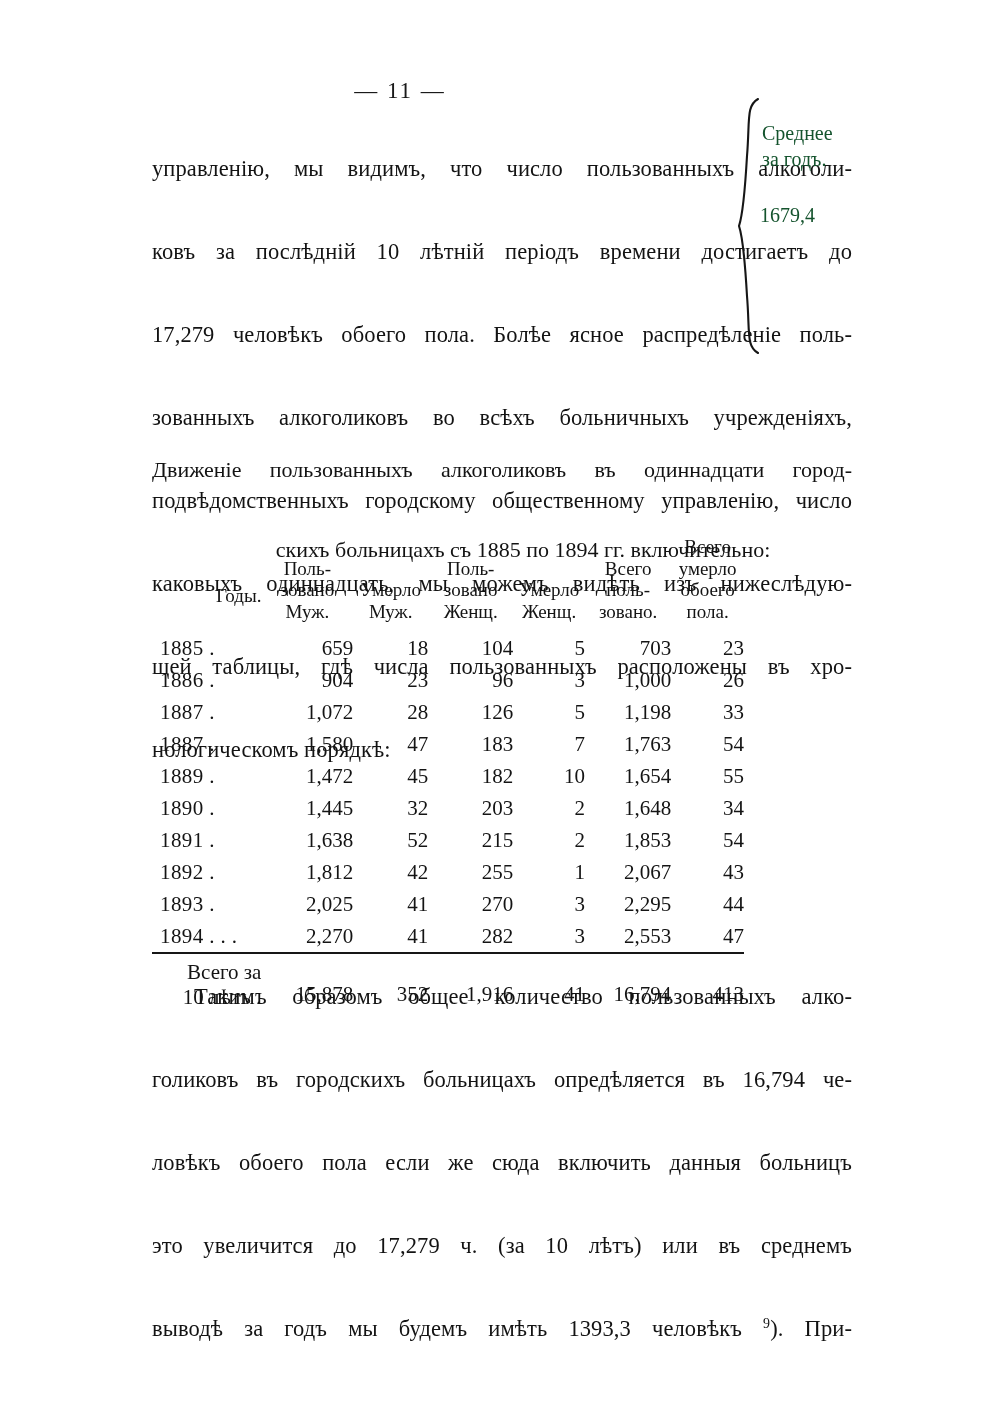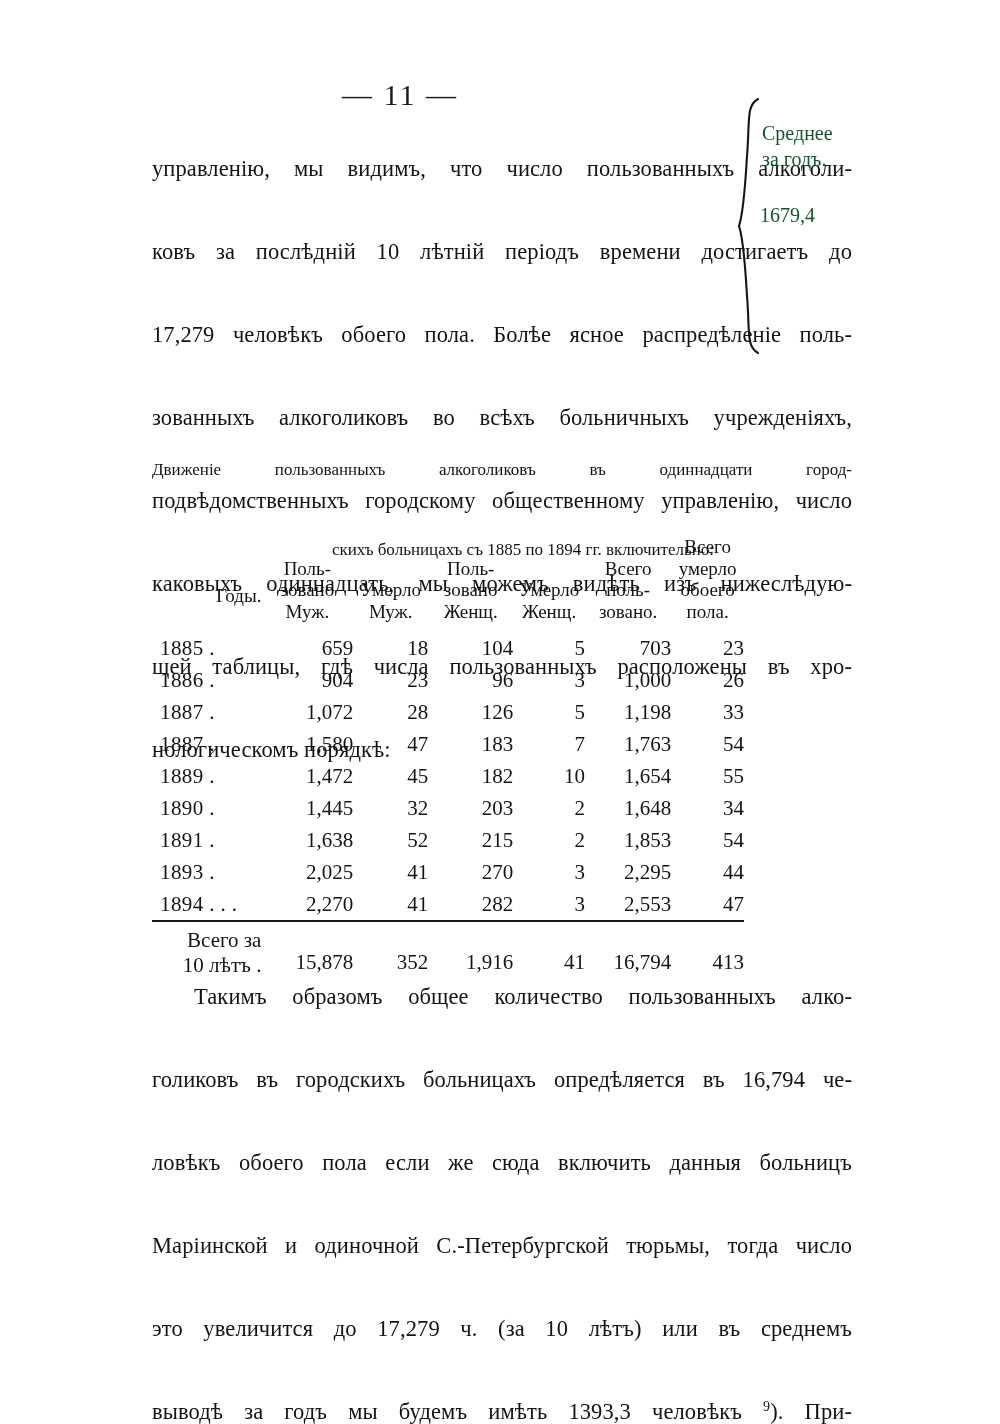--- a/index.html
+++ b/index.html
@@ -23,21 +23,21 @@
     padding: 0;
   }
 
   
   .folio {
     position: absolute;
     top: 78px;
     left: 0;
     width: 800px;
     text-align: center;
-    font-size: 30px;
+    font-size: 23px;
     letter-spacing: 2px;
     color: #1a1a1a;
   }
   .para {
     font-size: 22.5px;
     line-height: 41.5px;
     text-align: justify;
     text-justify: inter-word;
     color: #131313;
     letter-spacing: 0.1px;
@@ -61,21 +61,21 @@
     vertical-align: super;
     line-height: 0;
   }
 
   #para-top  { position: absolute; left: 152px; top: 148px;  width: 700px; }
   #caption   { position: absolute; left: 152px; top: 450px;  width: 700px; }
   #para-bot  { position: absolute; left: 152px; top: 976px;  width: 700px; }
 
   .caption-line {
     display: block;
-    font-size: 17px;
+    font-size: 22px;
     line-height: 40px;
     color: #131313;
     text-align: justify;
   }
   .caption-line::after {
     content: "";
     display: inline-block;
     width: 100%;
   }
   .caption-line.last { text-align: center; padding-left: 42px; }
@@ -294,20 +294,29 @@
           <tr>
             <td class="year">1891 .</td>
             <td>1,638</td>
             <td>52</td>
             <td>215</td>
             <td>2</td>
             <td>1,853</td>
             <td>54</td>
           </tr>
           <tr>
+            <td class="year">1892 .</td>
+            <td>1,812</td>
+            <td>42</td>
+            <td>255</td>
+            <td>1</td>
+            <td>2,067</td>
+            <td>43</td>
+          </tr>
+          <tr>
             <td class="year">1893 .</td>
             <td>2,025</td>
             <td>41</td>
             <td>270</td>
             <td>3</td>
             <td>2,295</td>
             <td>44</td>
           </tr>
           <tr>
             <td class="year">1894 . . .</td>
@@ -343,19 +352,18 @@
       <span>Среднее</span><br>
       <span>за годъ.</span>
     </div>
     <div class="brace-text t2">1679,4</div>
   </div>
 
   <div id="para-bot" class="para">
     <span class="ln indent">Такимъ образомъ общее количество пользованныхъ алко-</span>
     <span class="ln">голиковъ въ городскихъ больницахъ опредѣляется въ 16,794 че-</span>
     <span class="ln">ловѣкъ обоего пола если же сюда включить данныя больницъ</span>
-    <span class="ln">Маріинской и одиночной С.-Петербургской тюрьмы, тогда число</span>
     <span class="ln">это увеличится до 17,279 ч. (за 10 лѣтъ) или въ среднемъ</span>
     <span class="ln"><span>выводѣ за годъ мы будемъ имѣть 1393,3 человѣкъ </span><sup>9</sup><span>). При-</span></span>
 
   </div>
 
 </div>
 
 </body></html>

